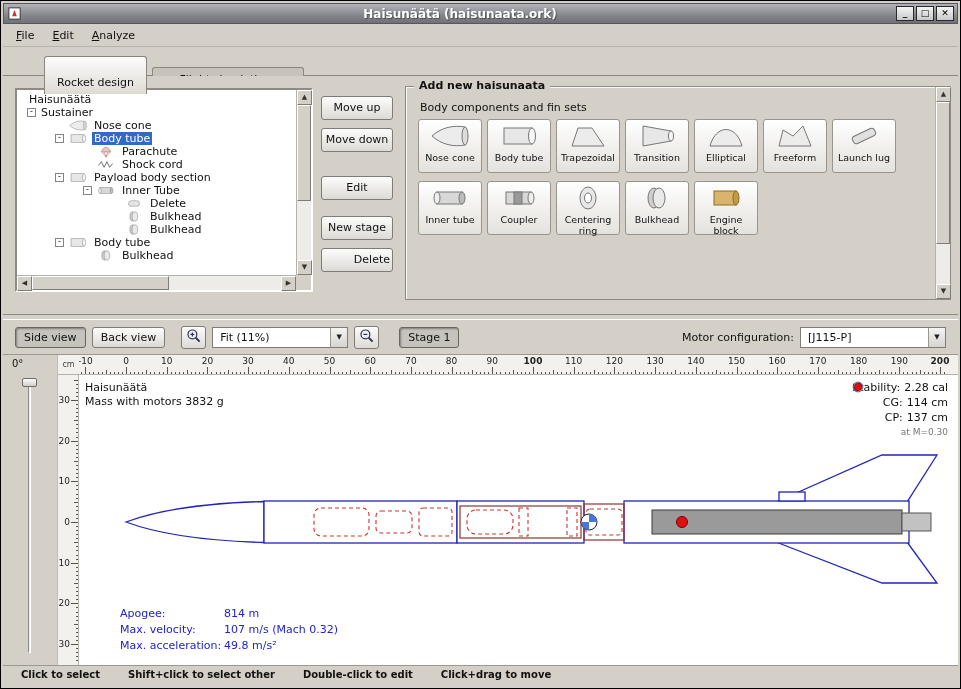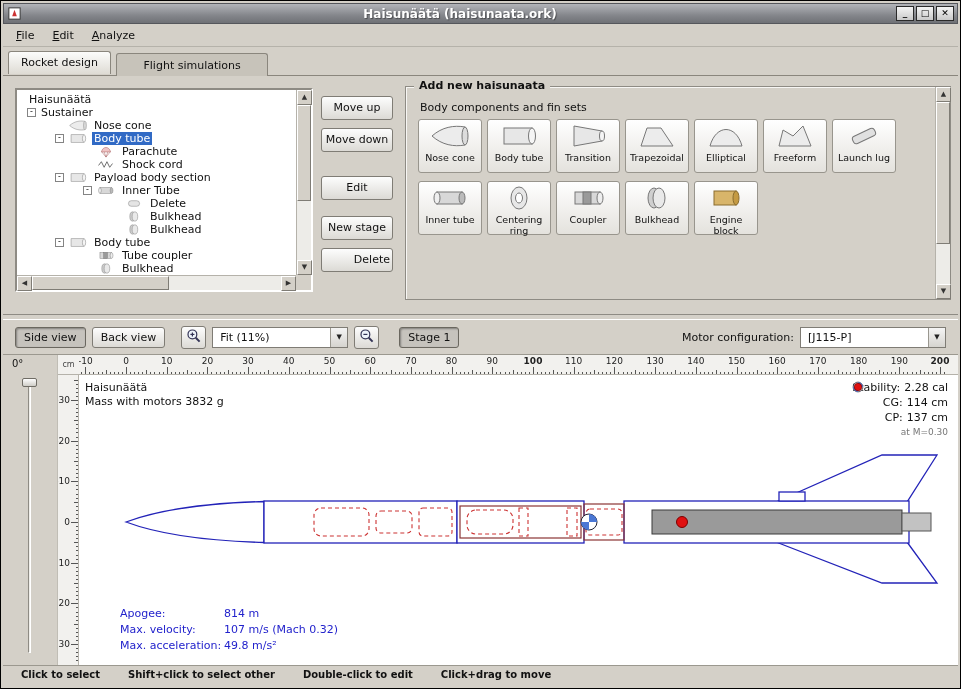--- a/index.html
+++ b/index.html
@@ -16,21 +16,21 @@
   .winbtn{ width:18px; height:15px; margin-left:2px; background:linear-gradient(#f4f4f4,#c9c9c9); border:1px solid #2a2a2a; color:#000; font-size:9px; line-height:13px; text-align:center; font-weight:bold; cursor:default; }
 
   
   .menubar{ height:23px; display:flex; align-items:center; background:#d4d0c8; border-bottom:1px solid #b5b2aa; padding-left:4px; }
   .menu-item{ display:inline-block; padding:3px 9px; }
   .menu-item::first-letter{ text-decoration:underline; }
 
   
   .tabstrip{ height:29px; position:relative; border-bottom:1px solid #8a867d; padding-left:5px; }
   .tab{ display:inline-block; padding:5px 26px 4px; border:1px solid #8a867d; border-bottom:none; border-radius:3px 3px 0 0; background:#c7c3ba; position:relative; top:6px; margin-right:2px; }
-  .tab.active{ background:linear-gradient(#fcfcfb,#dedbd4); top:3px; padding:4px 12px 5px; z-index:2; }
+  .tab.active{ background:linear-gradient(#fcfcfb,#dedbd4); top:9px; padding:19px 12px 5px; z-index:2;margin-left:36px; }
 
   
   .top-section{ height:238px; position:relative; background:#d4d0c8; }
 
   .tree-panel{ position:absolute; left:12px; top:12px; width:298px; height:204px; background:#fff; border:2px solid; border-color:#8e8b84 #fff #fff #8e8b84; }
   .tree-view{ position:absolute; left:0; top:0; right:15px; bottom:15px; overflow:hidden; padding:3px 0 0 0; }
   .tree-row{ height:13px; display:flex; align-items:center; white-space:nowrap; }
   .tree-toggle{ width:9px; height:9px; border:1px solid #848484; background:#fff; font-size:8px; line-height:7px; text-align:center; flex:0 0 9px; margin-right:3px; }
   .tree-toggle::after{ content:"-"; position:relative; top:-1px; }
   .tree-spacer{ width:12px; flex:0 0 12px; }
@@ -249,31 +249,20 @@
                 <rect x="5" y="6" width="28" height="16" fill="#e7e7e7" stroke="#777"></rect>
                 <ellipse cx="33" cy="14" rx="3.5" ry="8" fill="#f5f5f5" stroke="#777"></ellipse>
               </svg>
             </span>
             <span class="tree-label">Body tube</span>
           </div>
           <div class="tree-row" style="padding-left: 66px;">
             <span class="tree-spacer"></span>
             <span class="tree-icon">
               <svg viewBox="0 0 40 28">
-                <rect x="7" y="8" width="25" height="12" fill="#d8d8d8" stroke="#777"></rect>
-                <rect x="15" y="8" width="8" height="12" fill="#9a9a9a" stroke="#777"></rect>
-                <ellipse cx="32" cy="14" rx="3" ry="6" fill="#eee" stroke="#777"></ellipse>
-              </svg>
-            </span>
-            <span class="tree-label">Tube coupler</span>
-          </div>
-          <div class="tree-row" style="padding-left: 66px;">
-            <span class="tree-spacer"></span>
-            <span class="tree-icon">
-              <svg viewBox="0 0 40 28">
                 <ellipse cx="17" cy="14" rx="6" ry="10" fill="#cfcfcf" stroke="#777"></ellipse>
                 <ellipse cx="22" cy="14" rx="6" ry="10" fill="#e9e9e9" stroke="#777"></ellipse>
               </svg>
             </span>
             <span class="tree-label">Bulkhead</span>
           </div>
         </div>
       <div class="vscroll">
         <div class="sb-btn">▲</div>
         <div class="sb-track">
@@ -313,30 +302,30 @@
             </div>
             <div class="palette-btn">
               <span class="palette-icon"><svg viewBox="0 0 40 28">
                   <rect x="5" y="6" width="28" height="16" fill="#e7e7e7" stroke="#777"></rect>
                   <ellipse cx="33" cy="14" rx="3.5" ry="8" fill="#f5f5f5" stroke="#777"></ellipse>
                 </svg></span>
               <span class="palette-label">Body tube</span>
             </div>
             <div class="palette-btn">
               <span class="palette-icon"><svg viewBox="0 0 40 28">
+                  <path d="M4 24 L10 6 L24 6 L36 24 Z" fill="#ececec" stroke="#777"></path>
+                </svg></span>
+              <span class="palette-label">Trapezoidal</span>
+            </div>
+            <div class="palette-btn">
+              <span class="palette-icon"><svg viewBox="0 0 40 28">
                   <path d="M6 4 L34 9 L34 19 L6 24 Z" fill="#e7e7e7" stroke="#777"></path>
                   <ellipse cx="34" cy="14" rx="2.5" ry="5" fill="#f5f5f5" stroke="#777"></ellipse>
                 </svg></span>
               <span class="palette-label">Transition</span>
-            </div>
-            <div class="palette-btn">
-              <span class="palette-icon"><svg viewBox="0 0 40 28">
-                  <path d="M4 24 L10 6 L24 6 L36 24 Z" fill="#ececec" stroke="#777"></path>
-                </svg></span>
-              <span class="palette-label">Trapezoidal</span>
             </div>
             <div class="palette-btn">
               <span class="palette-icon"><svg viewBox="0 0 40 28">
                   <path d="M4 24 C10 2 30 2 36 24 Z" fill="#ececec" stroke="#777"></path>
                 </svg></span>
               <span class="palette-label">Elliptical</span>
             </div>
             <div class="palette-btn">
               <span class="palette-icon"><svg viewBox="0 0 40 28">
                   <path d="M4 24 L8 8 L18 14 L28 4 L36 24 Z" fill="#ececec" stroke="#777"></path>
@@ -356,32 +345,32 @@
             <div class="palette-btn">
               <span class="palette-icon"><svg viewBox="0 0 40 28">
                   <rect x="7" y="8" width="25" height="12" fill="#d8d8d8" stroke="#777"></rect>
                   <ellipse cx="32" cy="14" rx="3" ry="6" fill="#bbb" stroke="#777"></ellipse>
                   <ellipse cx="7" cy="14" rx="3" ry="6" fill="#efefef" stroke="#777"></ellipse>
                 </svg></span>
               <span class="palette-label">Inner tube</span>
             </div>
             <div class="palette-btn">
               <span class="palette-icon"><svg viewBox="0 0 40 28">
-                  <ellipse cx="20" cy="14" rx="8" ry="11" fill="#e7e7e7" stroke="#777"></ellipse>
-                  <ellipse cx="20" cy="14" rx="3.5" ry="5" fill="#fff" stroke="#777"></ellipse>
-                </svg></span>
-              <span class="palette-label">Centering ring</span>
-            </div>
-            <div class="palette-btn">
-              <span class="palette-icon"><svg viewBox="0 0 40 28">
                   <rect x="7" y="8" width="25" height="12" fill="#d8d8d8" stroke="#777"></rect>
                   <rect x="15" y="8" width="8" height="12" fill="#9a9a9a" stroke="#777"></rect>
                   <ellipse cx="32" cy="14" rx="3" ry="6" fill="#eee" stroke="#777"></ellipse>
                 </svg></span>
               <span class="palette-label">Coupler</span>
+            </div>
+            <div class="palette-btn">
+              <span class="palette-icon"><svg viewBox="0 0 40 28">
+                  <ellipse cx="20" cy="14" rx="8" ry="11" fill="#e7e7e7" stroke="#777"></ellipse>
+                  <ellipse cx="20" cy="14" rx="3.5" ry="5" fill="#fff" stroke="#777"></ellipse>
+                </svg></span>
+              <span class="palette-label">Centering ring</span>
             </div>
             <div class="palette-btn">
               <span class="palette-icon"><svg viewBox="0 0 40 28">
                   <ellipse cx="17" cy="14" rx="6" ry="10" fill="#cfcfcf" stroke="#777"></ellipse>
                   <ellipse cx="22" cy="14" rx="6" ry="10" fill="#e9e9e9" stroke="#777"></ellipse>
                 </svg></span>
               <span class="palette-label">Bulkhead</span>
             </div>
             <div class="palette-btn">
               <span class="palette-icon"><svg viewBox="0 0 40 28">

